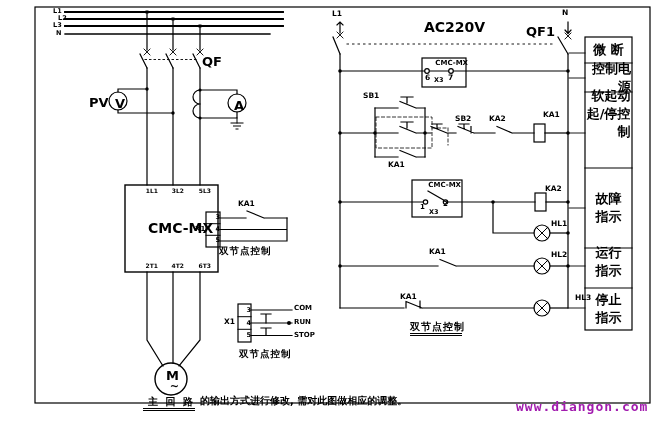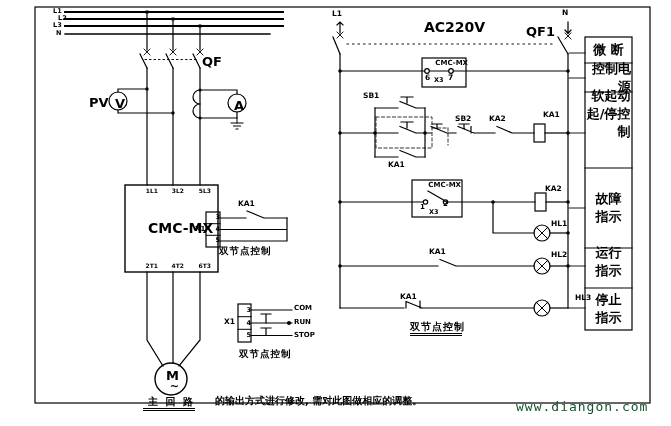--- a/index.html
+++ b/index.html
@@ -9,21 +9,21 @@
   .lbl{position:absolute;color:#000;font-weight:bold;white-space:nowrap;line-height:1;
        font-family:"DejaVu Sans",sans-serif;}
   .f6{font-size:6px}.f65{font-size:6.5px}.f7{font-size:7px}.f75{font-size:7.5px}
   .f8{font-size:13px}.f85{font-size:14px}.f95{font-size:9.5px}.f10{font-size:10px}
   .f11{font-size:11px}.f13{font-size:13px}
   .ctr{text-align:right}
   .ls1{letter-spacing:1px}.ls2{letter-spacing:2px}
   .dul{border-bottom:3px double #000;padding-bottom:1px}
   .cell{position:absolute;left:586px;width:45px;display:flex;align-items:center;justify-content:center;
         text-align:right;white-space:pre-line;font-weight:bold;font-size:13px;line-height:1.4;color:#000;}
-  .wm{color:#14532d;font-weight:normal;font-family:"DejaVu Sans Mono",monospace;letter-spacing:1px}
+  .wm{color:#a21caf;font-weight:bold;font-family:"DejaVu Sans Mono",monospace;letter-spacing:1px}
 </style>
 </head>
 <body>
 
 <div class="canvas">
 
   <svg class="art" width="671" height="426" viewBox="0 0 671 426">
     <g stroke="#000" fill="none" stroke-width="1.2" stroke-linecap="square">
 
       <rect x="35" y="7" width="615" height="396"></rect>
@@ -192,21 +192,21 @@
 
   <div class="lbl f75" style="left:224px;top:318px">X1</div>
   <div class="lbl f65 ctr" style="left:238px;top:307px;width:13px">3</div>
   <div class="lbl f65 ctr" style="left:238px;top:320px;width:13px">4</div>
   <div class="lbl f65 ctr" style="left:238px;top:332px;width:13px">5</div>
   <div class="lbl f7" style="left:294px;top:305px">COM</div>
   <div class="lbl f7" style="left:294px;top:319px">RUN</div>
   <div class="lbl f7" style="left:294px;top:331.5px">STOP</div>
   <div class="lbl f95 ls1" style="left:239px;top:349px">双节点控制</div>
 
-  <div class="lbl f10" style="left:215px;top:396px">的输出方式进行修改, 需对此图做相应的调整。</div>
+  <div class="lbl f10" style="left:200px;top:396px">的输出方式进行修改, 需对此图做相应的调整。</div>
 
   <div class="lbl f75" style="left:332px;top:10px">L1</div>
   <div class="lbl f75" style="left:562px;top:9px">N</div>
   <div class="lbl f85" style="left:424px;top:20px">AC220V</div>
   <div class="lbl f8" style="left:526px;top:25px">QF1</div>
   <div class="lbl f7 ctr" style="left:420px;top:60px;width:48px">CMC-MX</div>
   <div class="lbl f75" style="left:425px;top:74px">6</div>
   <div class="lbl f65" style="left:434px;top:77px">X3</div>
   <div class="lbl f75" style="left:448px;top:74px">7</div>
   <div class="lbl f75" style="left:363px;top:92px">SB1</div>

